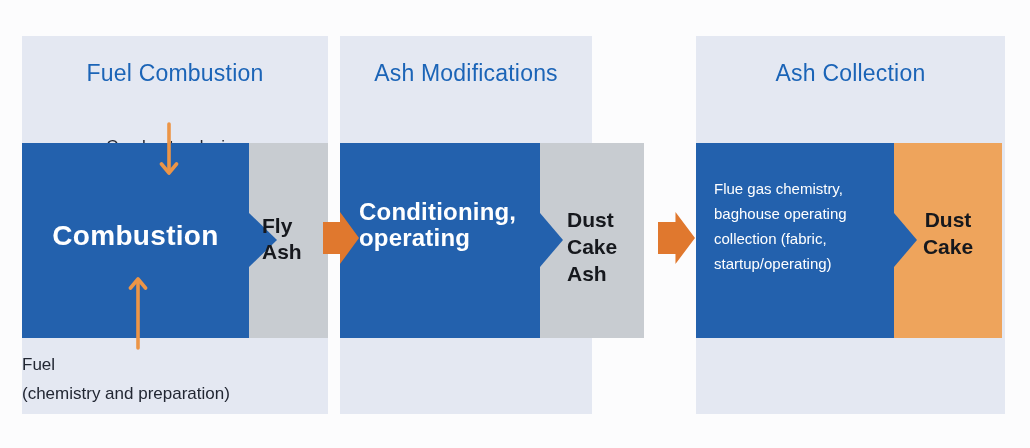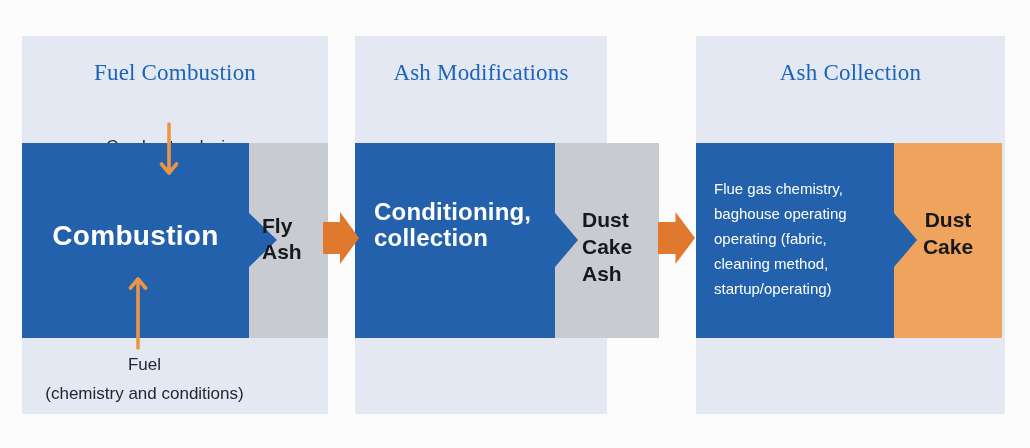--- a/index.html
+++ b/index.html
@@ -14,33 +14,32 @@
     position: relative;
     overflow: hidden;
   }
   .panel {
     position: absolute;
     top: 36px;
     height: 378px;
     background: var(--panel-bg, #e4e8f2);
   }
   #panel-fuel-combustion   { left: 22px;  width: 306px; }
-  #panel-ash-modifications { left: 355px; width: 252px; }
+  #panel-ash-modifications { left: 340px; width: 252px; }
   #panel-ash-collection    { left: 696px; width: 309px; }
 
   .panel-title {
     position: absolute;
     top: 24px;
     left: 0;
     width: 100%;
     text-align: center;
     font-size: 23px;
     letter-spacing: 0.2px;
     color: var(--title-blue, #1b64b7);
-    font-family: Liberation Serif, serif;
   }
 
   .process-box {
     position: absolute;
     top: 107px;
     height: 195px;
     background: var(--box-blue, #2361ad);
   }
   #panel-fuel-combustion .process-box   { left: 0; width: 227px; }
   #panel-ash-modifications .process-box { left: 0; width: 200px; }
@@ -133,21 +132,21 @@
   #combustor-design-label {
     top: 101px;
     left: 0;
     width: 100%;
     text-align: center;
   }
   #fuel-label {
     top: 314px;
     left: 0;
     width: 245px;
-    text-align: center;
+    text-align: left;
     line-height: 29px;
   }
 
   .thin-arrow {
     position: absolute;
     z-index: 2;
   }
   .thin-arrow line, .thin-arrow polyline {
     stroke: var(--thin-arrow-orange, #ec9547);
     stroke-width: 3.6;
@@ -194,35 +193,35 @@
     <div>Ash</div>
   </div>
 
   <svg class="thin-arrow" id="fuel-input-arrow" viewBox="0 0 20 76" preserveAspectRatio="none">
     <line x1="10" y1="74" x2="10" y2="7"></line>
     <polyline points="2.5,14 10,5 17.5,14"></polyline>
   </svg>
 
   <div class="annotation" id="fuel-label">
     <div>Fuel</div>
-    <div>(chemistry and conditions)</div>
+    <div>(chemistry and preparation)</div>
   </div>
 </div>
 
 <svg class="flow-arrow" id="flow-arrow-1" viewBox="0 0 36 52" preserveAspectRatio="none">
   <polygon points="0,10 17,10 17,0 36,26 17,52 17,42 0,42"></polygon>
 </svg>
 
 <div class="panel" id="panel-ash-modifications">
   <div class="panel-title">Ash Modifications</div>
 
   <div class="process-box"></div>
   <div class="process-lines">
     <div>Conditioning,</div>
-    <div>collection</div>
+    <div>operating</div>
   </div>
 
   <svg class="chevron" viewBox="0 0 26 54" preserveAspectRatio="none">
     <polygon points="0,0 26,27 0,54"></polygon>
   </svg>
 
   <div class="output-box"></div>
   <div class="output-label">
     <div>Dust</div>
     <div>Cake</div>
@@ -234,22 +233,21 @@
   <polygon points="0,10 17,10 17,0 36,26 17,52 17,42 0,42"></polygon>
 </svg>
 
 <div class="panel" id="panel-ash-collection">
   <div class="panel-title">Ash Collection</div>
 
   <div class="process-box"></div>
   <div class="process-lines">
     <div>Flue gas chemistry,</div>
     <div>baghouse operating</div>
-    <div>operating (fabric,</div>
-    <div>cleaning method,</div>
+    <div>collection (fabric,</div>
     <div>startup/operating)</div>
   </div>
 
   <svg class="chevron" viewBox="0 0 26 54" preserveAspectRatio="none">
     <polygon points="0,0 26,27 0,54"></polygon>
   </svg>
 
   <div class="output-box"></div>
   <div class="output-label">
     <div>Dust</div>

